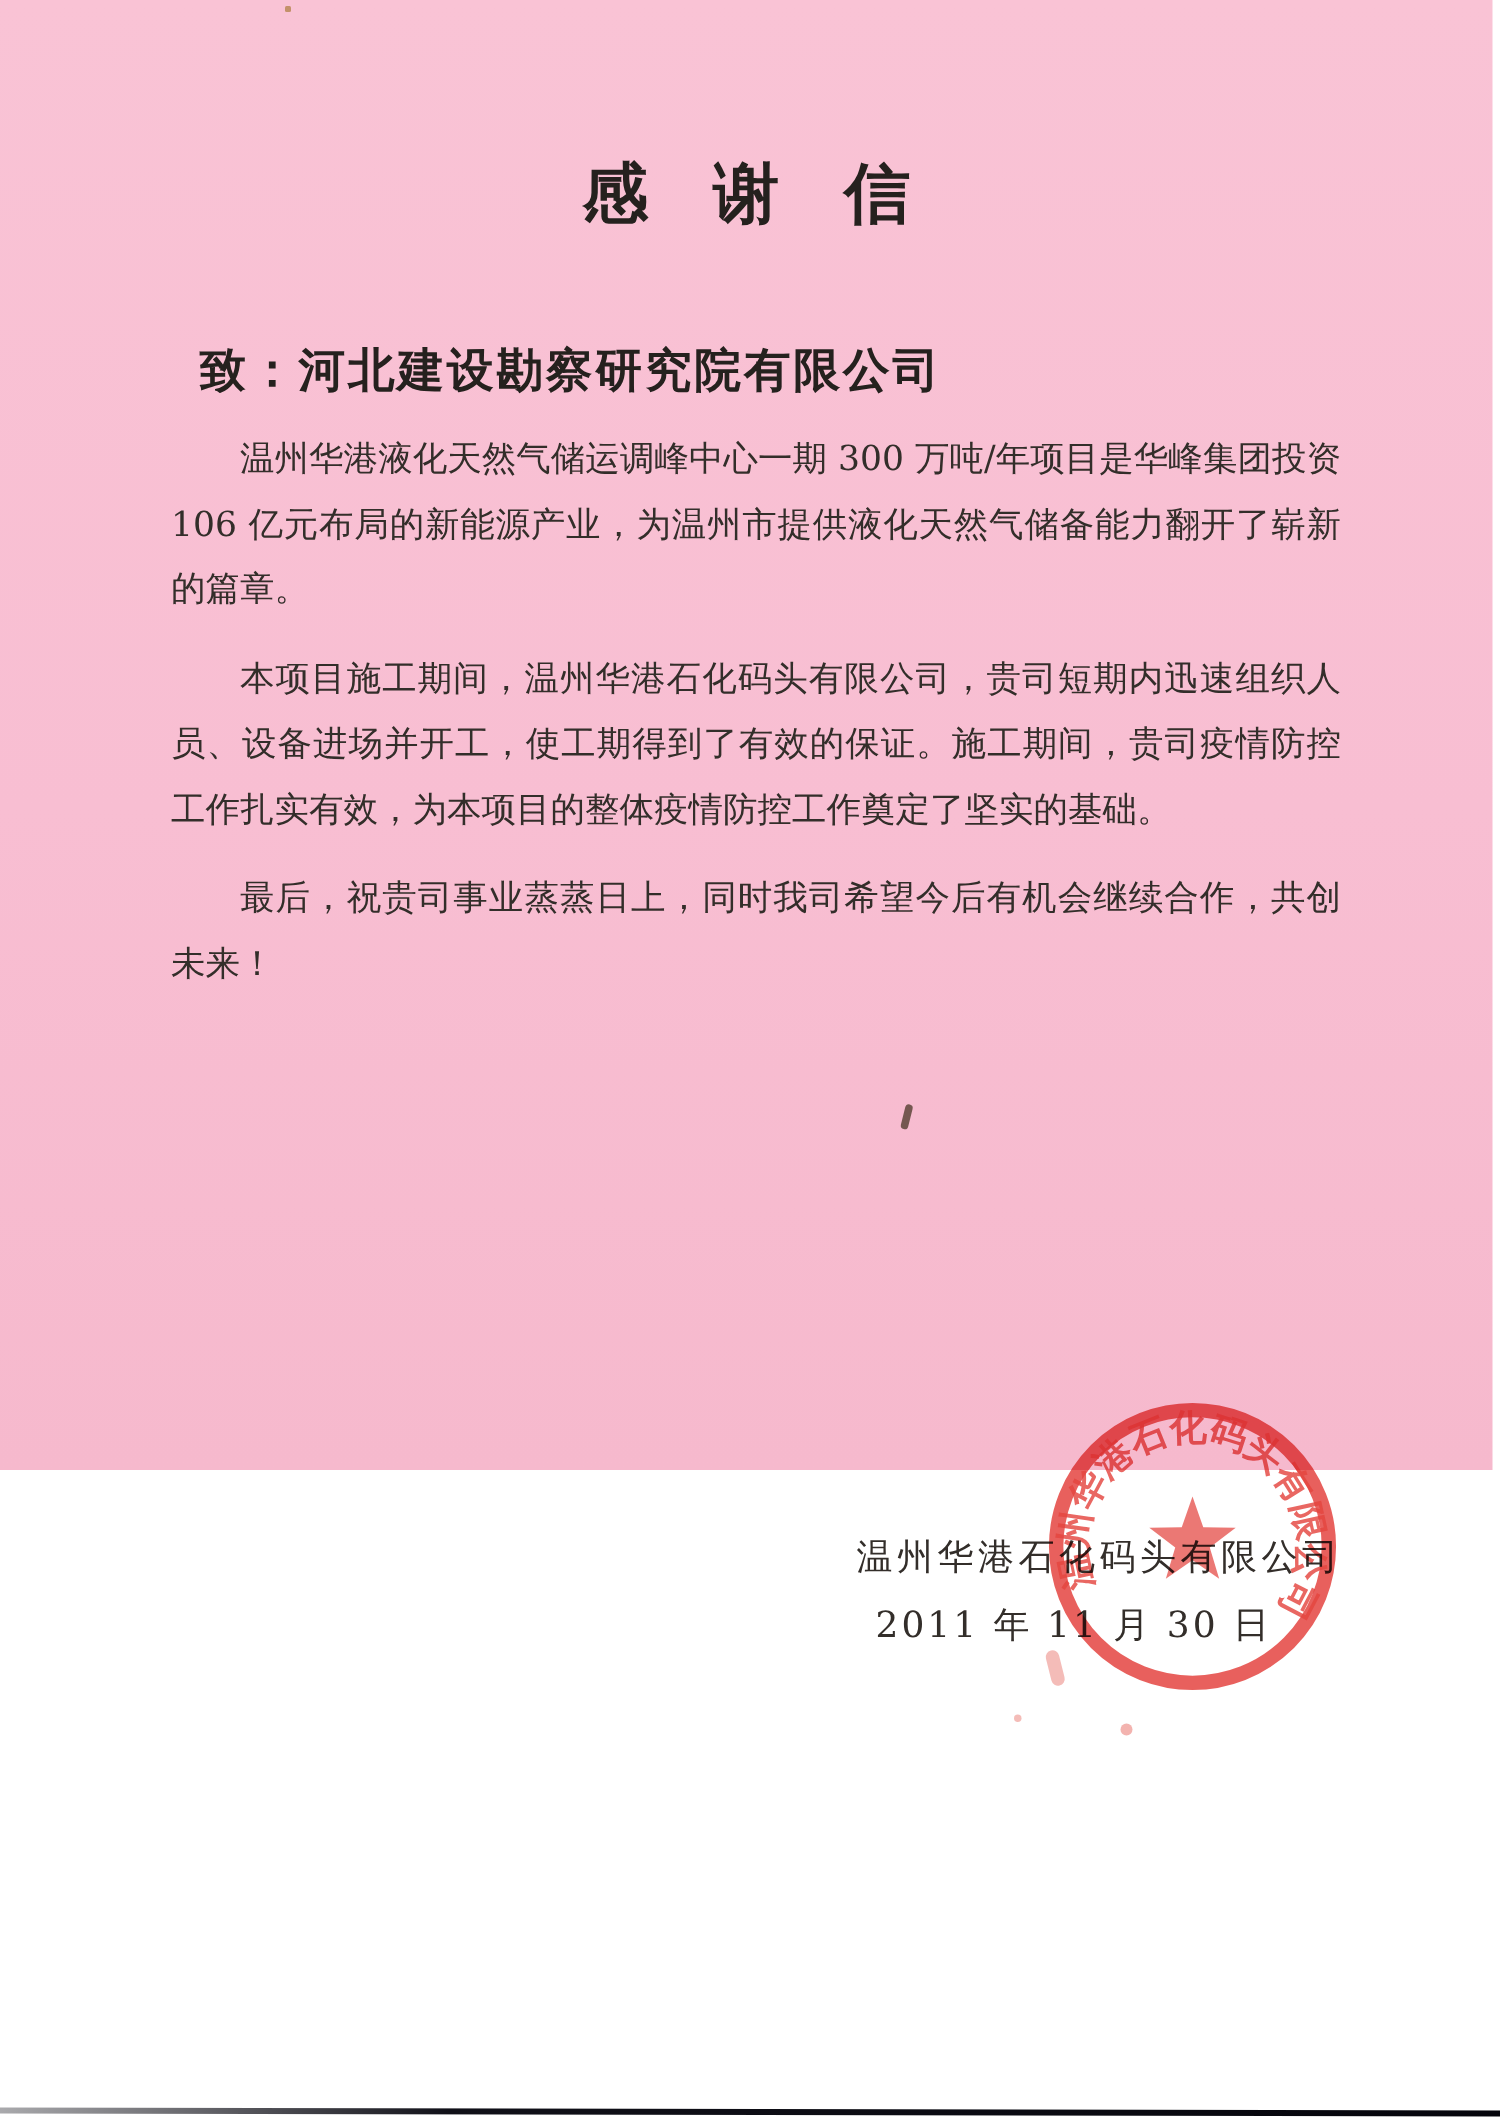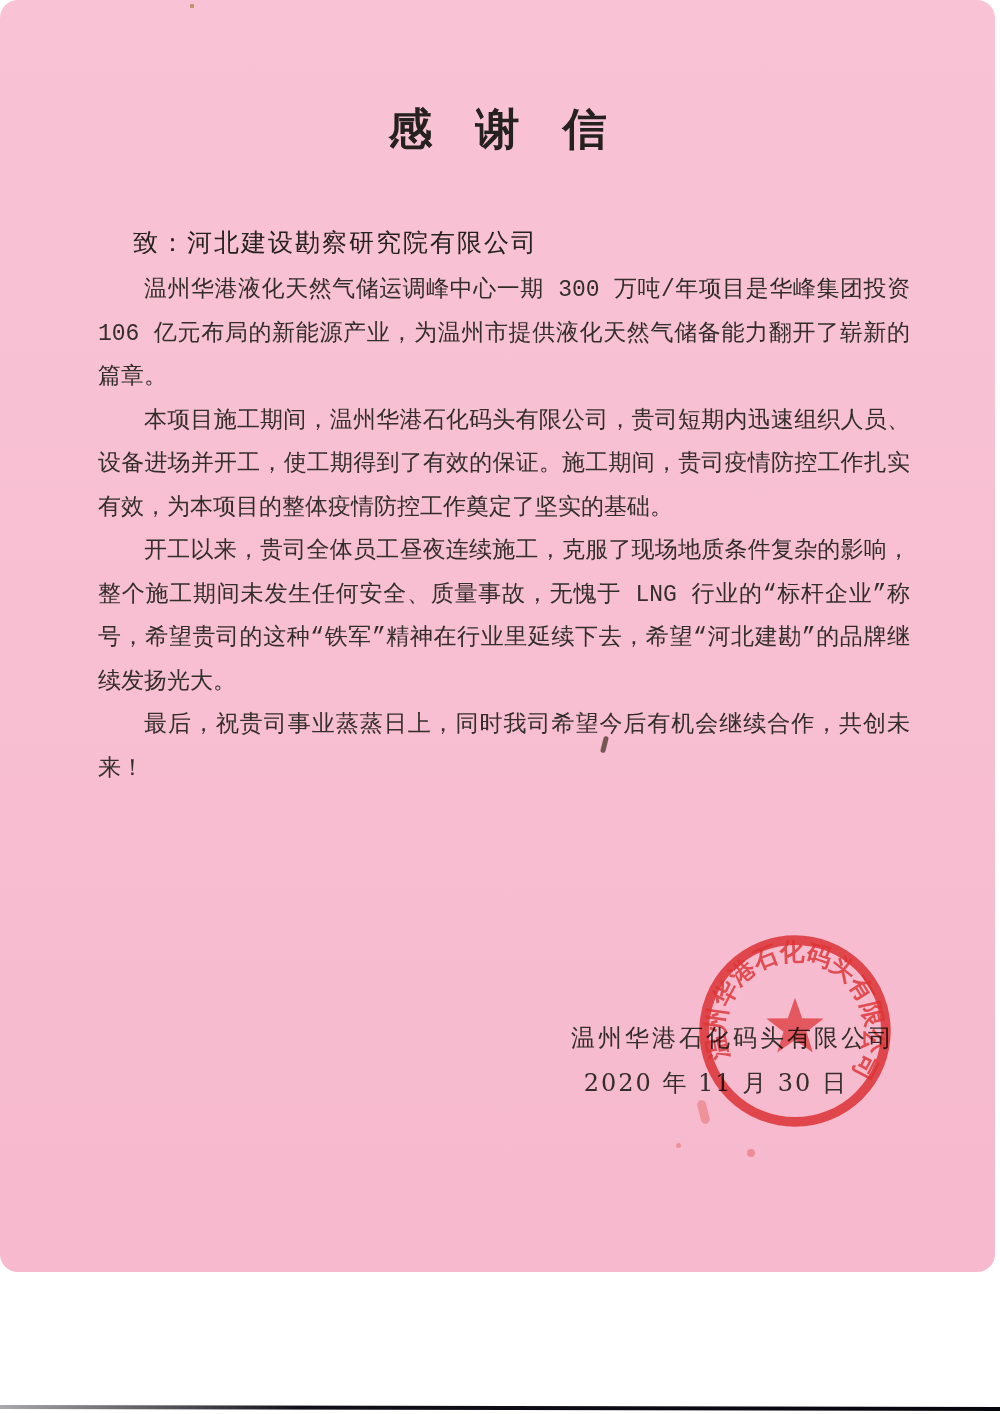--- a/index.html
+++ b/index.html
@@ -2,44 +2,43 @@
 <html><head>
 <meta charset="utf-8">
 <style>
   html,body{margin:0;padding:0;}
   body{
     width:1000px;height:1414px;position:relative;overflow:hidden;
     background:#ffffff;
     font-family:"DejaVu Serif","Liberation Serif",serif;
   }
   .paper{
-    position:absolute;left:0;top:0;width:995px;height:1272px;
+    position:absolute;left:0;top:0;width:995px;height:980px;
     background:linear-gradient(180deg,#f9c3d5 0%,#f8bed2 55%,#f6b9cd 100%);
-    border-radius:18px;
   }
   .scan-edge-line{
     position:absolute;left:-4px;top:1406px;width:1010px;height:4px;
     background:linear-gradient(90deg,rgba(16,16,24,.35) 0%,#101018 30%,#05050c 100%);
     transform:rotate(0.12deg);
   }
   .letter-title{
     position:absolute;top:100px;left:0;width:995px;
     text-align:center;font-size:44px;font-weight:bold;
     letter-spacing:14px;text-indent:14px;color:#25211e;
   }
   .recipient-line{
     position:absolute;left:133px;top:226px;
-    font-size:25px;font-weight:normal;color:#25211e;letter-spacing:2px;
+    font-size:31px;font-weight:bold;color:#25211e;letter-spacing:2px;
   }
   .letter-body{
     position:absolute;left:98px;top:269px;width:812px;
     font-size:23px;line-height:43.5px;color:#332e2a;
     text-align:justify;text-justify:inter-character;
   }
-  .letter-body p{margin:0;text-indent:2em;font-family:Liberation Mono, monospace;}
+  .letter-body p{margin:16px;text-indent:2em;}
   .sig-company{
     position:absolute;top:1022px;right:100px;
     font-size:24px;color:#332e2a;letter-spacing:3px;
   }
   .sig-date{
     position:absolute;top:1067px;right:147px;
     font-size:24px;color:#332e2a;letter-spacing:2px;
   }
   .company-seal{
     position:absolute;left:694px;top:930px;width:202px;height:202px;
@@ -77,27 +76,26 @@
 
 <div class="paper">
 
   <div class="letter-title">感  谢  信</div>
 
   <div class="recipient-line">致：河北建设勘察研究院有限公司</div>
 
   <div class="letter-body">
     <p>温州华港液化天然气储运调峰中心一期 300 万吨/年项目是华峰集团投资 106 亿元布局的新能源产业，为温州市提供液化天然气储备能力翻开了崭新的篇章。</p>
     <p>本项目施工期间，温州华港石化码头有限公司，贵司短期内迅速组织人员、设备进场并开工，使工期得到了有效的保证。施工期间，贵司疫情防控工作扎实有效，为本项目的整体疫情防控工作奠定了坚实的基础。</p>
-    <p>开工以来，贵司全体员工昼夜连续施工，克服了现场地质条件复杂的影响，整个施工期间未发生任何安全、质量事故，无愧于 LNG 行业的“标杆企业”称号，希望贵司的这种“铁军”精神在行业里延续下去，希望“河北建勘”的品牌继续发扬光大。</p>
     <p>最后，祝贵司事业蒸蒸日上，同时我司希望今后有机会继续合作，共创未来！</p>
   </div>
 
   <div class="sig-company">温州华港石化码头有限公司</div>
 
-  <div class="sig-date">2020 年 11 月 30 日</div>
+  <div class="sig-date">2011 年 11 月 30 日</div>
 
   <div class="ink-smudge"></div>
   <div class="paper-speck"></div>
   <div class="seal-speck-1"></div>
   <div class="seal-speck-2"></div>
   <div class="seal-speck-3"></div>
 </div>
 
 <div class="company-seal">
   <svg viewBox="0 0 200 200" xmlns="http://www.w3.org/2000/svg">

